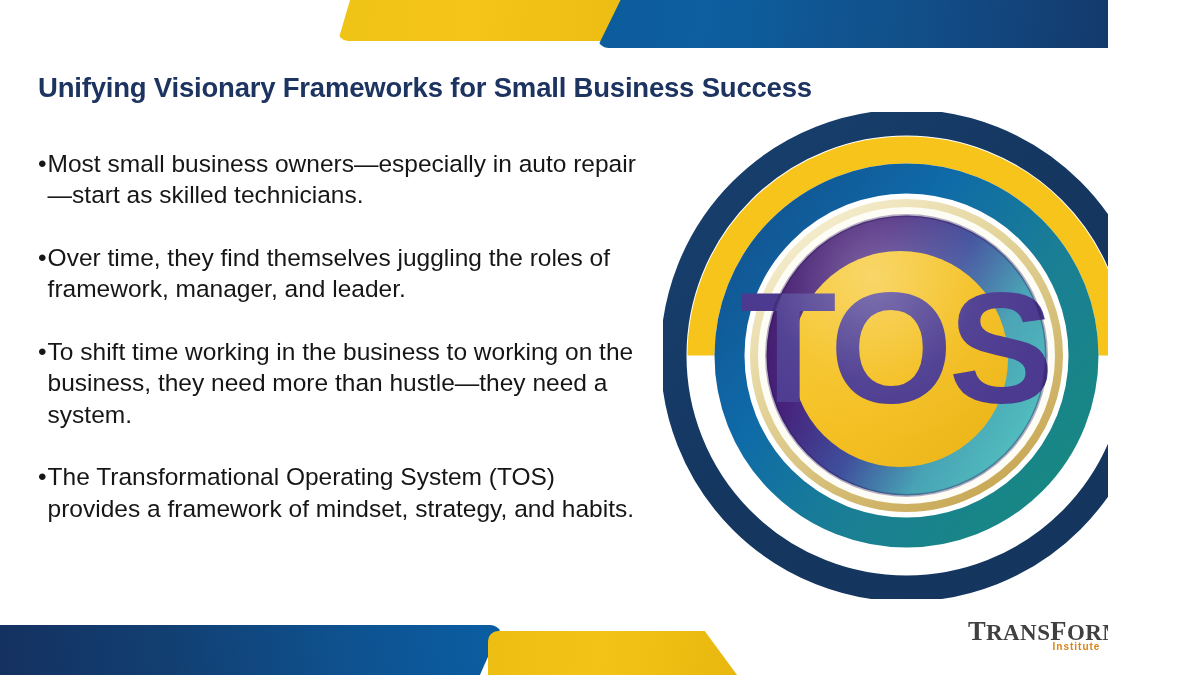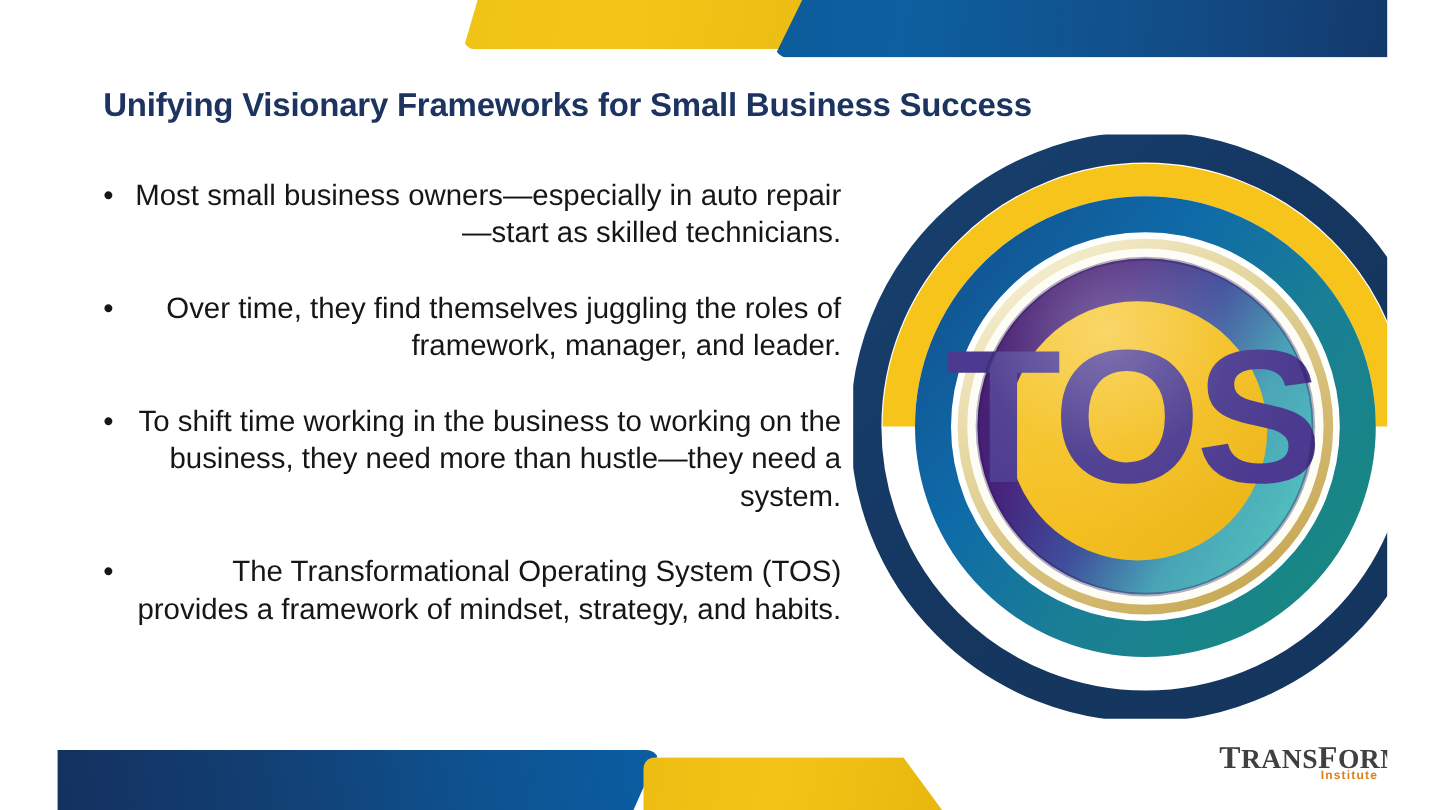--- a/index.html
+++ b/index.html
@@ -12,21 +12,20 @@
     height: 675px;
     font-family: "Liberation Sans", sans-serif;
     overflow: hidden;
   }
   #slide {
     position: relative;
     width: 1108px;
     height: 675px;
     background: #ffffff;
     overflow: hidden;
-    margin-left: 48px;
   }
 
   
   .banner {
     position: absolute;
   }
   #banner-top-yellow {
     top: -4px;
     left: 338px;
     width: 330px;
@@ -95,21 +94,20 @@
   .bullet-item:last-child { margin-bottom: 0; }
   .bullet-dot {
     flex: 0 0 auto;
     font-size: 24.5px;
     line-height: 1.285;
     color: #161616;
     margin-right: 1px;
   }
   .bullet-text {
     flex: 1 1 auto;
-    text-align: right;
   }
   .bullet-text b { font-weight: normal; }
 
   
   #tos-emblem {
     position: absolute;
     left: 663px;
     top: 112px;
     width: 487px;
     height: 487px;

